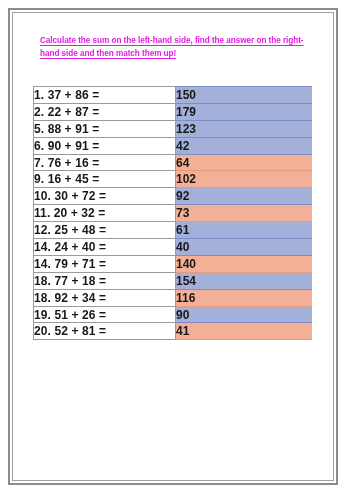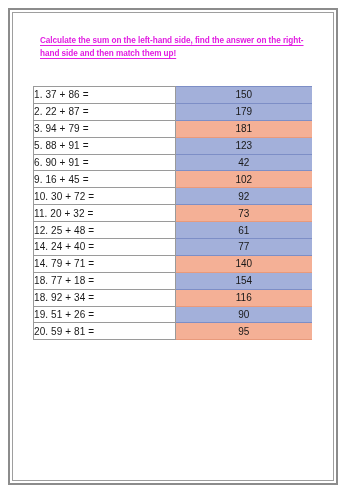--- a/index.html
+++ b/index.html
@@ -71,39 +71,38 @@
     position: absolute;
     left: 33px;
     top: 86px;
     width: 278px;
     border-collapse: collapse;
     table-layout: fixed;
   }
   #match-table td {
     height: 16.9px;
     padding: 0;
-    font-size: 10px;
-    font-weight: normal;
+    font-size: 12px;
+    font-weight: bold;
     color: #181818;
     box-sizing: border-box;
   }
 
   td.sum-cell {
     width: 142px;
     background: #ffffff;
     border: 1px solid #9a9a9a;
     padding-left: 5px;
     text-align: left;
     vertical-align: middle;
     letter-spacing: 0.1px;
   }
 
   td.answer-cell {
     width: 136px;
-    text-align: center;
     vertical-align: middle;
     border-left: 1px solid transparent;
   }
   td.answer-cell.blue {
     background: #a3b0da;
     border-top: 1px solid #7d8ec6;
     border-bottom: 1px solid #7d8ec6;
   }
   td.answer-cell.salmon {
     background: #f4b096;
@@ -127,68 +126,68 @@
       <tbody id="match-table-body">
       <tr>
             <td class="sum-cell">1. 37 + 86 =</td>
             <td class="answer-cell blue">150</td>
           </tr>
           <tr>
             <td class="sum-cell">2. 22 + 87 =</td>
             <td class="answer-cell blue">179</td>
           </tr>
           <tr>
-            <td class="sum-cell">3. 94 + 79 =</td>
-            <td class="answer-cell salmon">181</td>
-          </tr>
-          <tr>
             <td class="sum-cell">5. 88 + 91 =</td>
             <td class="answer-cell blue">123</td>
           </tr>
           <tr>
             <td class="sum-cell">6. 90 + 91 =</td>
             <td class="answer-cell blue">42</td>
+          </tr>
+          <tr>
+            <td class="sum-cell">7. 76 + 16 =</td>
+            <td class="answer-cell salmon">64</td>
           </tr>
           <tr>
             <td class="sum-cell">9. 16 + 45 =</td>
             <td class="answer-cell salmon">102</td>
           </tr>
           <tr>
             <td class="sum-cell">10. 30 + 72 =</td>
             <td class="answer-cell blue">92</td>
           </tr>
           <tr>
             <td class="sum-cell">11. 20 + 32 =</td>
             <td class="answer-cell salmon">73</td>
           </tr>
           <tr>
             <td class="sum-cell">12. 25 + 48 =</td>
             <td class="answer-cell blue">61</td>
           </tr>
           <tr>
             <td class="sum-cell">14. 24 + 40 =</td>
-            <td class="answer-cell blue">77</td>
+            <td class="answer-cell blue">40</td>
           </tr>
           <tr>
             <td class="sum-cell">14. 79 + 71 =</td>
             <td class="answer-cell salmon">140</td>
           </tr>
           <tr>
             <td class="sum-cell">18. 77 + 18 =</td>
             <td class="answer-cell blue">154</td>
           </tr>
           <tr>
             <td class="sum-cell">18. 92 + 34 =</td>
             <td class="answer-cell salmon">116</td>
           </tr>
           <tr>
             <td class="sum-cell">19. 51 + 26 =</td>
             <td class="answer-cell blue">90</td>
           </tr>
           <tr>
-            <td class="sum-cell">20. 59 + 81 =</td>
-            <td class="answer-cell salmon">95</td>
+            <td class="sum-cell">20. 52 + 81 =</td>
+            <td class="answer-cell salmon">41</td>
           </tr>
         </tbody>
     </table>
 
   </div>
 </div>
 
 </body></html>

